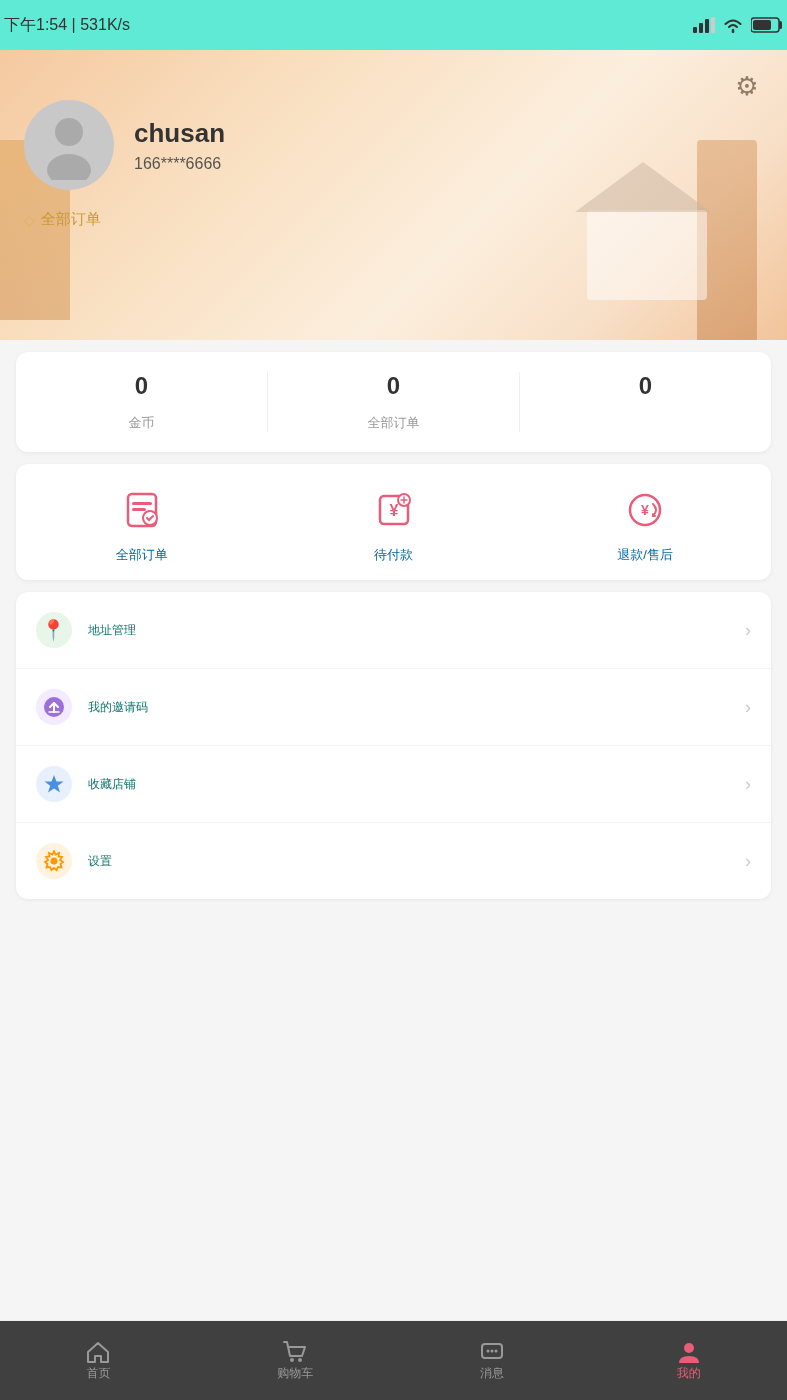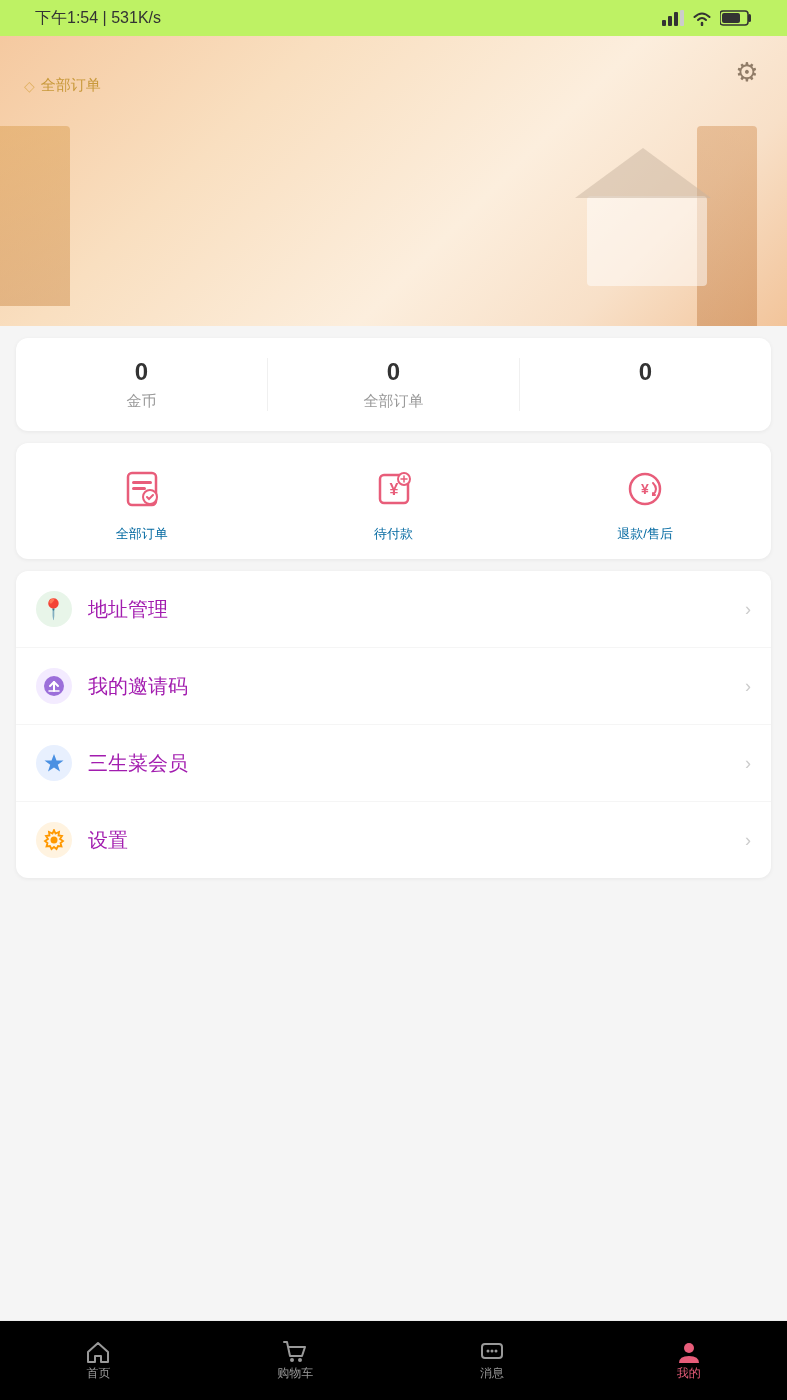--- a/index.html
+++ b/index.html
@@ -10,23 +10,23 @@
       font-family: -apple-system, "PingFang SC", "Microsoft YaHei", sans-serif;
       position: relative;
       overflow-x: hidden;
     }
 
     
     .status-bar {
       display: flex;
       justify-content: space-between;
       align-items: center;
-      padding: 8px 35px;
-      background: #bef264;
-      height: 36px;
+      padding: 8px 4px;
+      background: #5eead4;
+      height: 50px;
     }
     .status-time {
       font-size: 16px;
       color: #333;
       font-weight: 500;
     }
     .status-icons {
       display: flex;
       align-items: center;
       gap: 8px;
@@ -169,23 +169,23 @@
     }
     .stat-item + .stat-item {
       border-left: 1px solid #f0f0f0;
     }
     .stat-number {
       font-size: 24px;
       font-weight: 600;
       color: #333;
     }
     .stat-label {
-      font-size: 15px;
+      font-size: 13px;
       color: #999;
-      margin-top: 6px;
+      margin-top: 14px;
     }
 
     
     .orders-card {
       background: #fff;
       margin: 12px 16px;
       border-radius: 12px;
       padding: 20px 0 16px;
       box-shadow: 0 1px 4px rgba(0,0,0,0.06);
     }
@@ -243,36 +243,36 @@
       align-items: center;
       justify-content: center;
       margin-right: 16px;
       flex-shrink: 0;
     }
     .menu-icon-text {
       font-size: 20px;
     }
     .menu-label {
       flex: 1;
-      font-size: 20px;
-      color: #a21caf;
+      font-size: 12px;
+      color: #0f766e;
     }
     .menu-arrow {
       color: #ccc;
       font-size: 18px;
     }
 
     
     .bottom-nav {
       position: fixed;
       bottom: 0;
       left: 0;
       width: 787px;
       height: 80px;
-      background: #000000;
+      background: #404040;
       border-top: 1px solid #ececec;
       display: flex;
       justify-content: space-around;
       align-items: center;
       z-index: 100;
     }
     .nav-item {
       display: flex;
       flex-direction: column;
       align-items: center;
@@ -331,20 +331,32 @@
       <div class="tree-left"></div>
       <div class="tree-right"></div>
       <div class="house-decor"></div>
       <div class="house-roof"></div>
     </div>
 
     <div class="settings-icon">
       <span class="settings-gear">⚙</span>
     </div>
 
+    <div class="profile-info">
+      <div class="avatar-circle">
+        <svg width="60" height="70" viewBox="0 0 60 70">
+          <circle cx="30" cy="22" r="14" fill="#aaa"></circle>
+          <ellipse cx="30" cy="60" rx="22" ry="16" fill="#aaa"></ellipse>
+        </svg>
+      </div>
+      <div class="profile-text">
+        <div class="profile-name">chusan</div>
+        <div class="profile-phone">166****6666</div>
+      </div>
+    </div>
 
     <div class="member-badge">
       <span class="member-text">
         <span class="diamond-icon">◇</span>
         <span>全部订单</span>
       </span>
     </div>
   </div>
 
   <div class="stats-card">
@@ -429,21 +441,21 @@
       <span class="menu-label">我的邀请码</span>
       <span class="menu-arrow">›</span>
     </div>
 
     <div class="menu-item">
       <div class="menu-icon" style="background:#e8f0fe;">
         <svg width="22" height="22" viewBox="0 0 22 22">
           <polygon points="11,2 13.5,8.5 20.5,8.5 14.8,12.8 17,19.5 11,15.5 5,19.5 7.2,12.8 1.5,8.5 8.5,8.5" fill="#4a90e2"></polygon>
         </svg>
       </div>
-      <span class="menu-label">三生菜会员</span>
+      <span class="menu-label">收藏店铺</span>
       <span class="menu-arrow">›</span>
     </div>
 
     <div class="menu-item">
       <div class="menu-icon" style="background:#fff3e0;">
         <svg width="22" height="22" viewBox="0 0 22 22">
           <circle cx="11" cy="11" r="3.5" fill="#ff9800"></circle>
           <path d="M11 1 L12.5 4.5 L16 3 L15.5 6.5 L19 7 L17 10 L20 12 L17.5 14 L18.5 17.5 L15 17 L13.5 20 L11 18 L8.5 20 L7 17 L3.5 17.5 L4.5 14 L2 12 L5 10 L3 7 L6.5 6.5 L6 3 L9.5 4.5 Z" fill="none" stroke="#ff9800" stroke-width="1.8"></path>
         </svg>
       </div>

